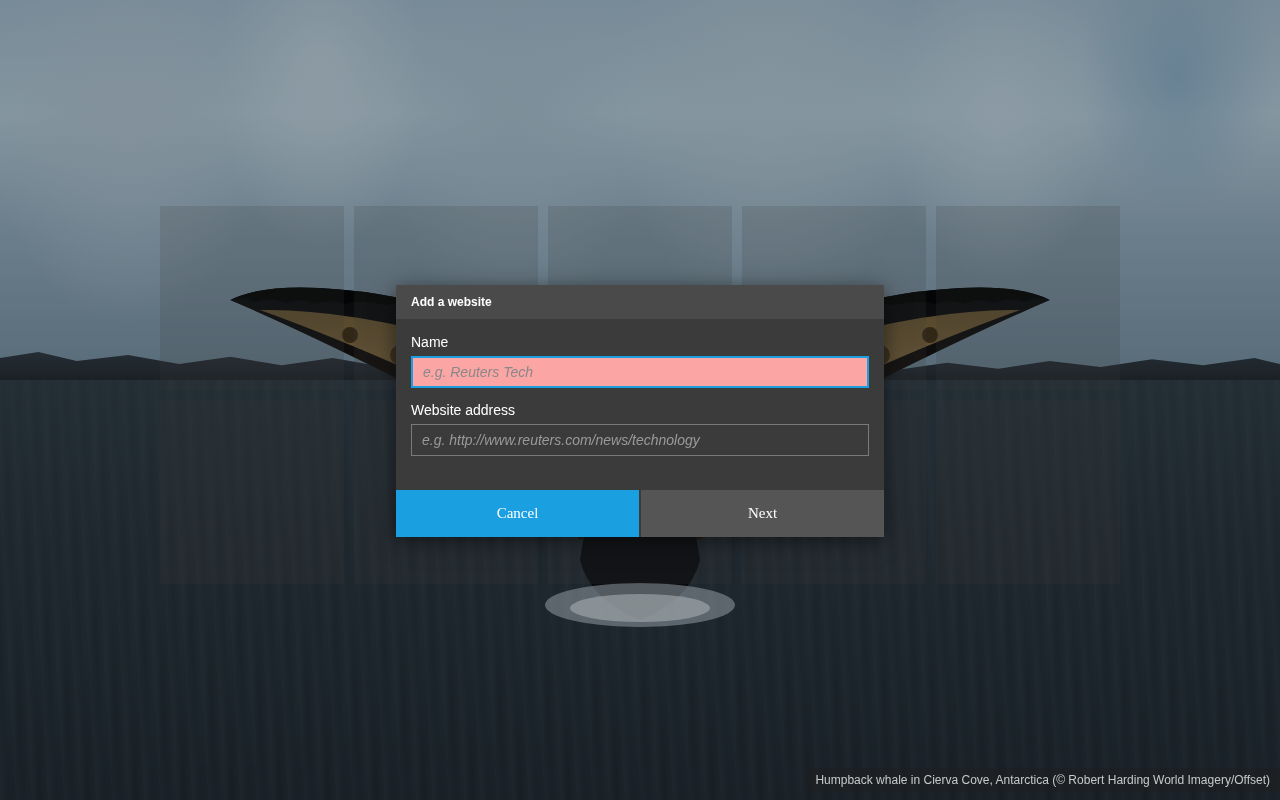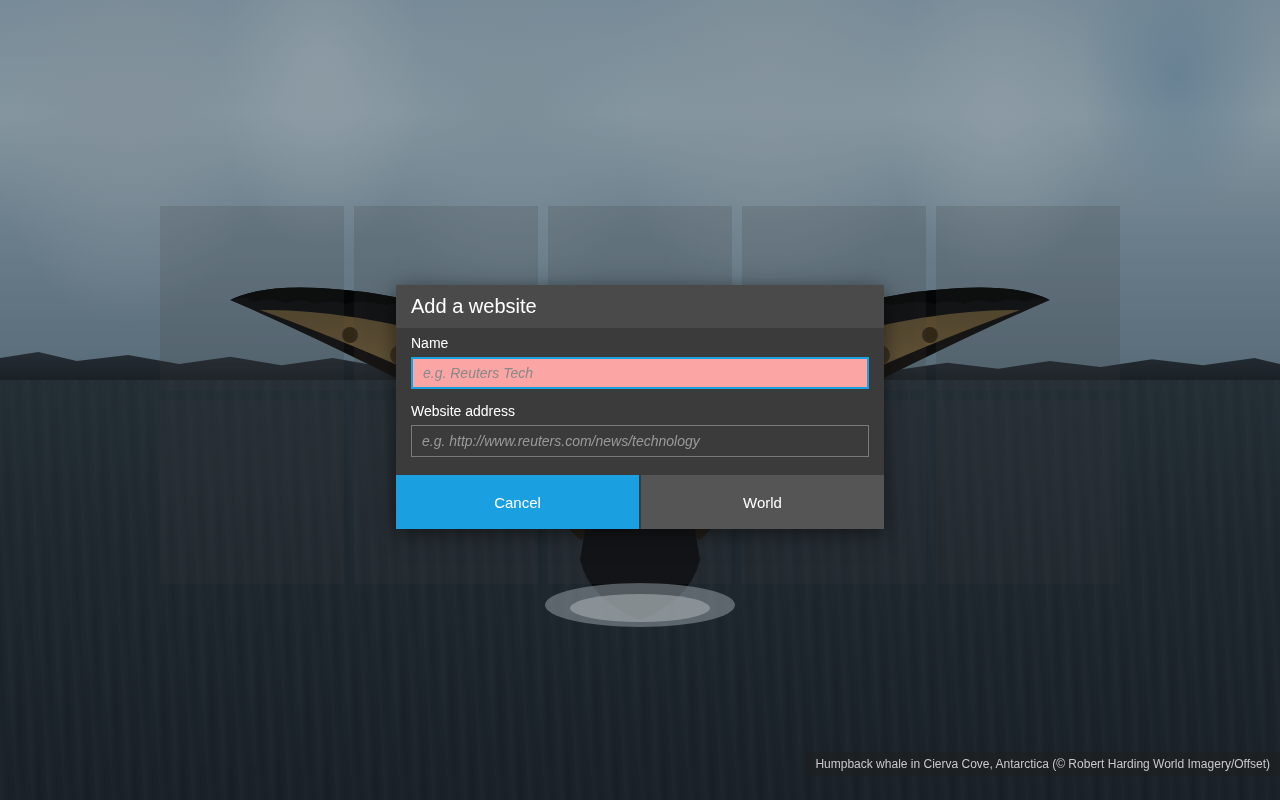--- a/index.html
+++ b/index.html
@@ -116,26 +116,26 @@
       width: 488px;
       background: #3b3b3b;
       z-index: 10;
       box-shadow: 0 4px 20px rgba(0,0,0,0.5);
     }
     
     .dialog-header {
       background: #4a4a4a;
       padding: 10px 15px;
       color: #ffffff;
-      font-size: 20px;
-      font-weight: 400;
+      font-size: 12px;
+      font-weight: 700;
     }
     
     .dialog-body {
-      padding: 7px 15px 18px 15px;
+      padding: 15px 15px 18px 15px;
     }
     
     .field-label {
       color: #ffffff;
       font-size: 14px;
       margin-bottom: 6px;
       display: block;
     }
     
     .field-input {
@@ -168,51 +168,51 @@
     .field-input.unfocused::placeholder {
       color: #9a9a9a;
       font-style: italic;
     }
     
     .field-group {
       margin-bottom: 14px;
     }
     
     .field-group:last-child {
-      margin-bottom: 0;
+      margin-bottom: 16px;
     }
     
     .dialog-footer {
       display: flex;
     }
     
     .dialog-btn {
       flex: 1;
-      height: 54px;
+      height: 47px;
       border: none;
       font-size: 15px;
-      font-family: Liberation Sans, sans-serif;
+      font-family: Liberation Serif, serif;
       cursor: pointer;
       color: #ffffff;
     }
     
     .btn-cancel {
       background: #1a9fe0;
       margin-right: 1px;
     }
     
     .btn-next {
       background: #555555;
       margin-left: 1px;
     }
     
     
     .caption {
       position: absolute;
-      bottom: 24px;
+      bottom: 8px;
       right: 0;
       background: rgba(30,30,30,0.5);
       color: #c8c8c8;
       font-size: 12px;
       padding: 5px 10px;
       z-index: 5;
     }
   </style>
 </head>
 <body>
@@ -284,17 +284,17 @@
       <label class="field-label">Name</label>
       <input type="text" class="field-input focused" autofocus="" placeholder="e.g. Reuters Tech" style="">
     </div>
     <div class="field-group">
       <label class="field-label">Website address</label>
       <input type="text" class="field-input unfocused" placeholder="e.g. http://www.reuters.com/news/technology" style="">
     </div>
   </div>
   <div class="dialog-footer">
     <button class="dialog-btn btn-cancel">Cancel</button>
-    <button class="dialog-btn btn-next">World</button>
+    <button class="dialog-btn btn-next">Next</button>
   </div>
 </div>
 
 <div class="caption">Humpback whale in Cierva Cove, Antarctica (© Robert Harding World Imagery/Offset)</div>
 
 </body></html>

